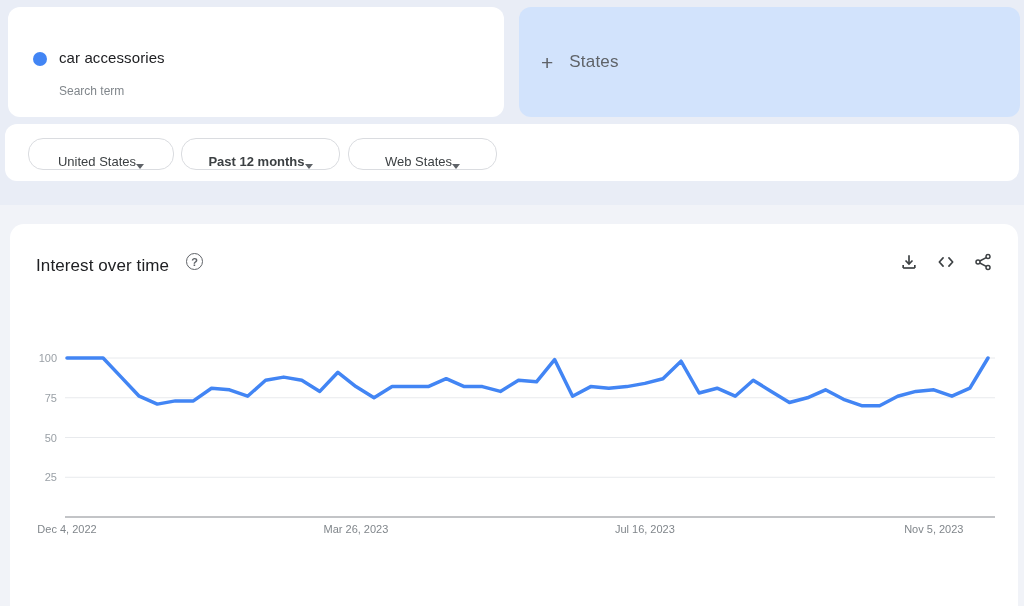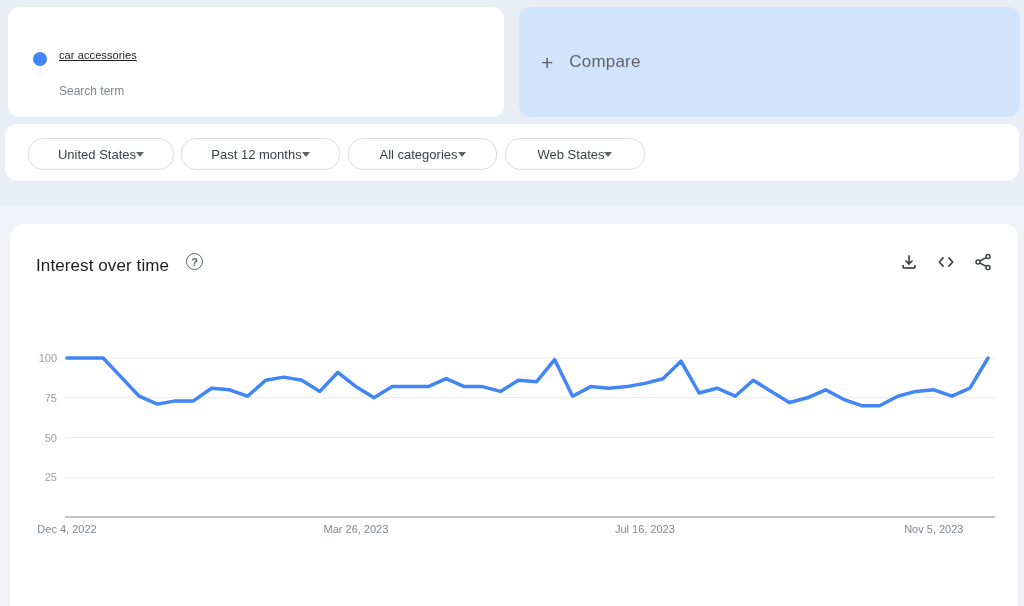--- a/index.html
+++ b/index.html
@@ -9,46 +9,46 @@
     -webkit-font-smoothing:antialiased;
   }
   .top-bg{position:absolute;left:0;top:0;width:1024px;height:205px;background:#e9edf6;}
 
   
   .search-card{
     position:absolute;left:8px;top:7px;width:496px;height:110px;
     background:#ffffff;border-radius:12px;cursor:pointer;
   }
   .dot{position:absolute;left:25px;top:45px;width:14px;height:14px;border-radius:50%;background:#4285f4;}
-  .term{position:absolute;left:51px;top:42px;font-size:11px;color:#202124;letter-spacing:.1px;text-decoration:underline;}
+  .term{position:absolute;left:51px;top:42px;font-size:15px;color:#202124;letter-spacing:.1px;}
   .term-sub{position:absolute;left:51px;top:64px;font-size:12px;color:#80868b;margin-top:13px;}
 
   
   .compare-card{
     position:absolute;left:519px;top:7px;width:501px;height:110px;
     background:#d2e3fc;border-radius:12px;cursor:pointer;
     display:flex;align-items:center;
   }
   .plus{margin-left:22px;font-size:21px;color:#5f6368;line-height:1;font-weight:400;}
   .compare-label{margin-left:16px;font-size:17px;color:#5f6368;letter-spacing:.2px;}
 
   
   .filter-band{
     position:absolute;left:5px;top:124px;width:1014px;height:57px;
     background:#ffffff;border-radius:12px;
     display:flex;align-items:flex-start;padding:0;box-sizing:border-box;
   }
   .pill{
     margin-top:14px;height:32px;box-sizing:border-box;
     border:1px solid #dadce0;border-radius:15px;background:#fff;
-    display:flex;align-items:center;justify-content:center;gap:0;
+    display:flex;align-items:flex-end;justify-content:center;gap:0;
     font-size:13px;color:#3c4043;cursor:pointer;
   }
   .pill:nth-of-type(1){margin-left:23px;width:146px;}
-  .pill:nth-of-type(2){margin-left:7px;width:159px;}
+  .pill:nth-of-type(2){margin-left:7px;width:159px;font-weight:bold;}
   .pill:nth-of-type(3){margin-left:8px;width:149px;}
   .pill:nth-of-type(4){margin-left:8px;width:140px;}
   .caret{
     width:0;height:0;border-left:4.5px solid transparent;border-right:4.5px solid transparent;
     border-top:5px solid #5f6368;margin-top:1px;
   }
 
   
   .chart-card{
     position:absolute;left:10px;top:224px;width:1008px;height:400px;
@@ -73,34 +73,30 @@
   <div class="top-bg"></div>
 
   <div class="search-card">
     <span class="dot" style="background: rgb(66, 133, 244);"></span>
     <div class="term">car accessories</div>
     <div class="term-sub">Search term</div>
   </div>
 
   <div class="compare-card" style="background: rgb(210, 227, 252);">
     <span class="plus">+</span>
-    <span class="compare-label">Compare</span>
+    <span class="compare-label">States</span>
   </div>
 
   <div class="filter-band">
     <div class="pill">
       <span>United States</span>
       <span class="caret"></span>
     </div>
     <div class="pill">
       <span>Past 12 months</span>
-      <span class="caret"></span>
-    </div>
-    <div class="pill">
-      <span>All categories</span>
       <span class="caret"></span>
     </div>
     <div class="pill">
       <span>Web States</span>
       <span class="caret"></span>
     </div>
   </div>
 
   <div class="chart-card">
     <div class="card-title">Interest over time</div>

